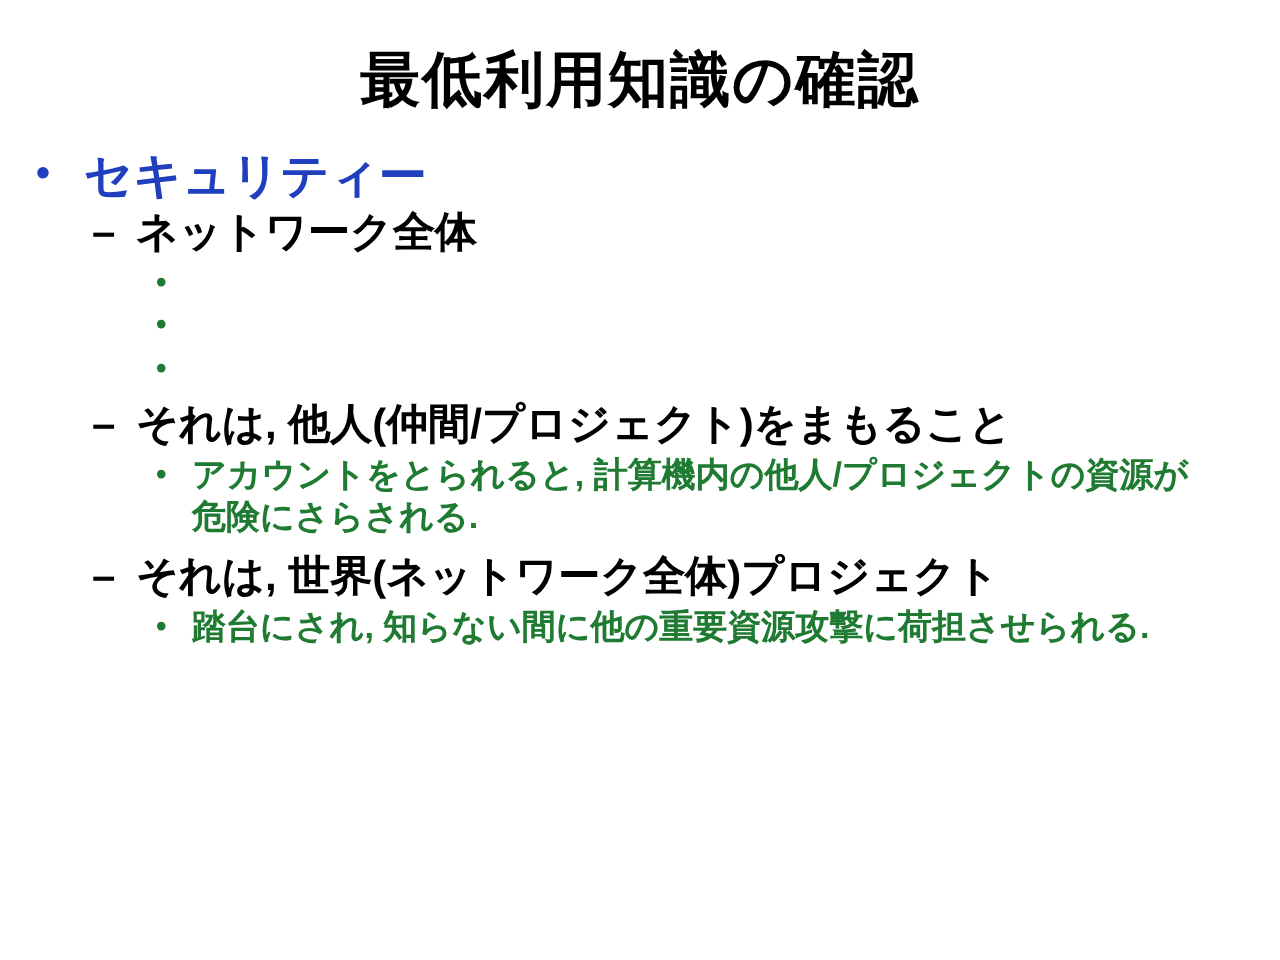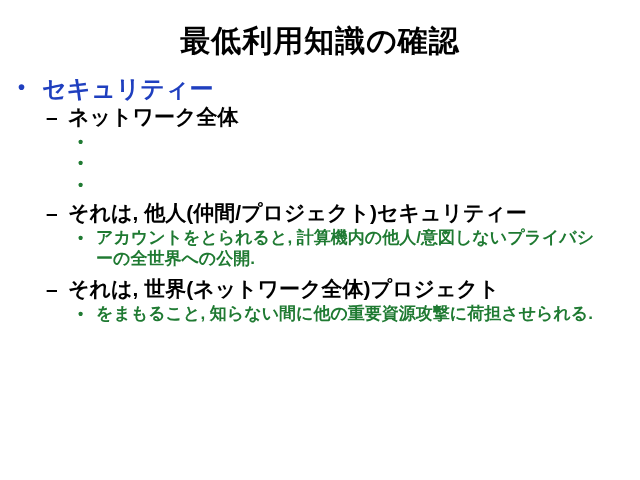--- a/index.html
+++ b/index.html
@@ -122,32 +122,32 @@
     <div class="lvl3">
       <span class="marker">•</span>
     </div>
 
     <div class="lvl3">
       <span class="marker">•</span>
     </div>
 
     <div class="lvl2" style="margin-top:6px;">
       <span class="marker">–</span>
-      <span class="text">それは, 他人(仲間/プロジェクト)セキュリティー</span>
+      <span class="text">それは, 他人(仲間/プロジェクト)をまもること</span>
     </div>
 
     <div class="lvl3">
       <span class="marker">•</span>
-      <span class="text">アカウントをとられると, 計算機内の他人/意図しないプライバシーの全世界への公開.</span>
+      <span class="text">アカウントをとられると, 計算機内の他人/プロジェクトの資源が危険にさらされる.</span>
     </div>
 
     <div class="lvl2" style="margin-top:6px;">
       <span class="marker">–</span>
       <span class="text">それは, 世界(ネットワーク全体)プロジェクト</span>
     </div>
 
     <div class="lvl3">
       <span class="marker">•</span>
-      <span class="text">をまもること, 知らない間に他の重要資源攻撃に荷担させられる.</span>
+      <span class="text">踏台にされ, 知らない間に他の重要資源攻撃に荷担させられる.</span>
     </div>
 
   </div>
 </div>
 
 </body></html>

